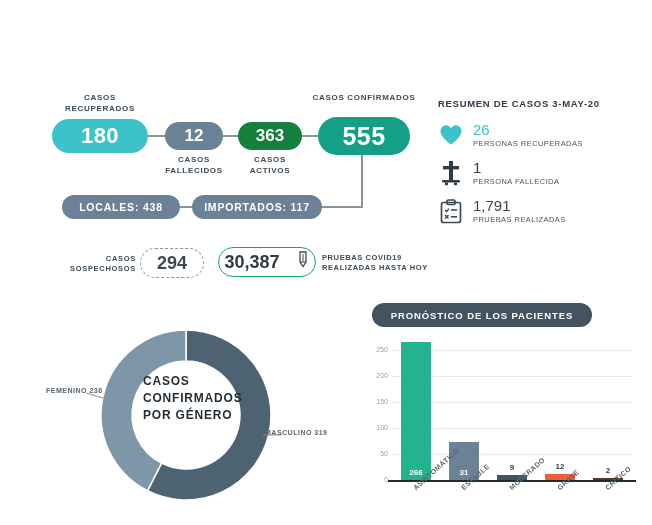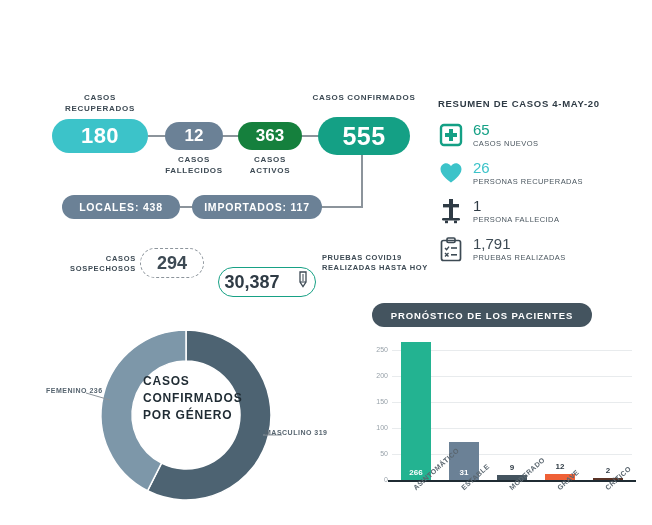--- a/index.html
+++ b/index.html
@@ -174,21 +174,20 @@
     border: 1.6px solid #17a185;
     border-radius: 999px;
     display: flex;
     align-items: center;
     justify-content: center;
     gap: 17px;
     font-size: 18px;
     font-weight: bold;
     color: #2f3b45;
     box-sizing: border-box;
-    margin-top: 20px;
   }
   .pruebas-text {
     position: absolute;
     left: 322px; top: 8px;
     font-size: 7.5px;
     font-weight: bold;
     letter-spacing: 0.6px;
     line-height: 10px;
     color: #3d4a54;
   }
@@ -373,34 +372,22 @@
         </svg>
       </span>
     </div>
     <div class="pruebas-text">
       <div>PRUEBAS COVID19</div>
       <div>REALIZADAS HASTA HOY</div>
     </div>
   </div>
 
   <div class="resumen">
-    <div class="resumen-title">RESUMEN DE CASOS 4-MAY-20</div>
-
-    <div class="resumen-item">
-      <span class="resumen-ico">
-        <svg width="24" height="24" viewBox="0 0 24 24">
-          <rect x="2" y="2" width="20" height="20" rx="3" fill="none" stroke="#14a085" stroke-width="2.4"></rect>
-          <path d="M10 6 h4 v4 h4 v4 h-4 v4 h-4 v-4 h-4 v-4 h4 Z" fill="#14a085"></path>
-        </svg>
-      </span>
-      <span>
-        <div class="resumen-num" style="color:#14a085">65</div>
-        <div class="resumen-cap">CASOS NUEVOS</div>
-      </span>
-    </div>
+    <div class="resumen-title">RESUMEN DE CASOS 3-MAY-20</div>
+
 
     <div class="resumen-item">
       <span class="resumen-ico">
         <svg width="24" height="22" viewBox="0 0 24 22">
           <path d="M12 20.5 C12 20.5 1.5 13.5 1.5 7.2 C1.5 3.6 4.2 1.2 7.1 1.2 C9.3 1.2 11.1 2.5 12 4.3 C12.9 2.5 14.7 1.2 16.9 1.2 C19.8 1.2 22.5 3.6 22.5 7.2 C22.5 13.5 12 20.5 12 20.5 Z" fill="#3cc3c9"></path>
         </svg>
       </span>
       <span>
         <div class="resumen-num" style="color:#3cc3c9">26</div>
         <div class="resumen-cap">PERSONAS RECUPERADAS</div>

